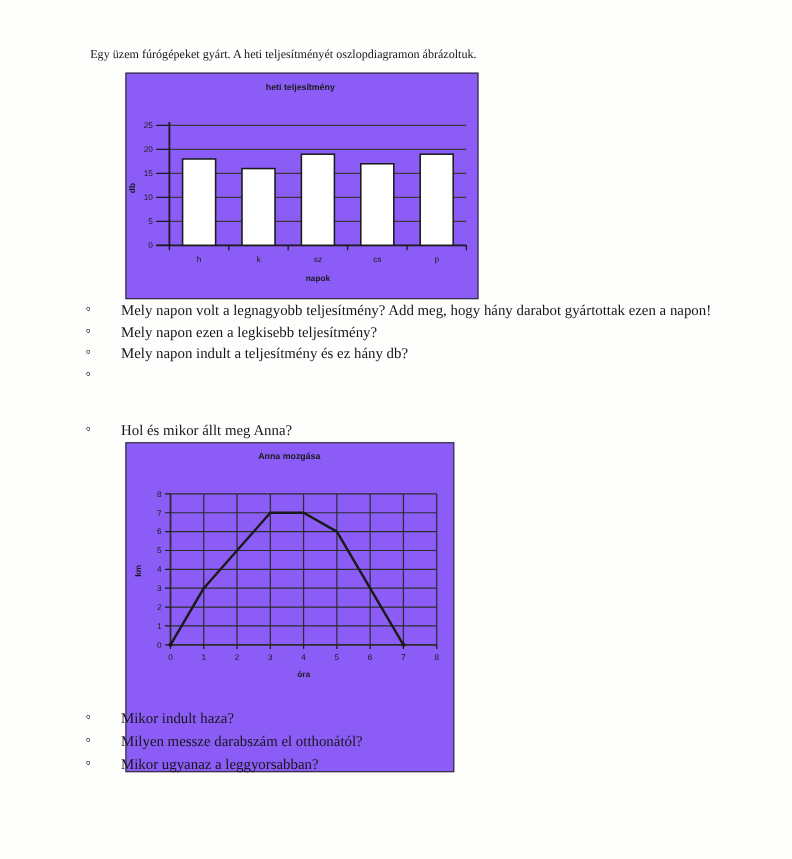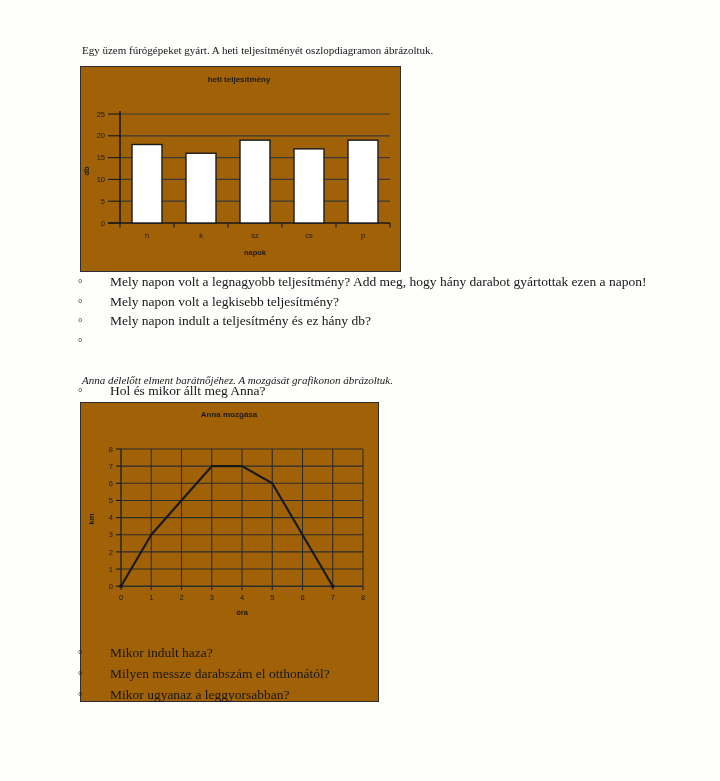--- a/index.html
+++ b/index.html
@@ -7,21 +7,21 @@
     position:relative; width:720px; height:781px; background:#fefefdff;
     font-family:"Liberation Serif", serif; color:#161616; overflow:hidden;
   }
   .intro {
     position:absolute; left:82px; top:31px; width:600px;
     font-size:11px; line-height:17px; white-space:nowrap;
   }
   .intro.italic { font-style:italic; }
   .chart-box {
     position:absolute; box-sizing:border-box;
-    border:1.5px solid #2e2e2e; background:#a16207;
+    border:1.5px solid #2e2e2e; background:#8b5cf6;margin-left:34px;
   }
   #bar-box  { left:80px; top:66px;  width:321px; height:206px; }
   #line-box { left:80px; top:402px; width:299px; height:300px; }
   .chart-box svg { display:block; }
   ul.qs { position:absolute; list-style:none; margin:0; padding:0; font-size:13.5px; }
   #qs1 { left:78px; top:274px; }
   #qs2 { left:78px; top:645px; }
   ul.qs li { display:flex; align-items:flex-start; white-space:nowrap; }
   #qs1 li { height:19.5px; }
   #qs2 li { height:21px; }
@@ -80,32 +80,31 @@
       </svg>
   </div>
 
   <ul class="qs" id="qs1">
     <li>
       <span class="marker">°</span>
       <span>Mely napon volt a legnagyobb teljesítmény? Add meg, hogy hány darabot gyártottak ezen a napon!</span>
     </li>
     <li>
       <span class="marker">°</span>
-      <span>Mely napon volt a legkisebb teljesítmény?</span>
+      <span>Mely napon ezen a legkisebb teljesítmény?</span>
     </li>
     <li>
       <span class="marker">°</span>
       <span>Mely napon indult a teljesítmény és ez hány db?</span>
     </li>
     <li>
       <span class="marker">°</span>
     </li>
   </ul>
 
-  <p class="intro italic" id="sec2-intro">Anna délelőtt elment barátnőjéhez. A mozgását grafikonon ábrázoltuk.</p>
 
   <div class="prequestion">
     <span class="marker">°</span>
     <span>Hol és mikor állt meg Anna?</span>
   </div>
 
   <div class="chart-box" id="line-box">
     <svg id="line-svg" width="296" height="234" viewBox="0 0 296 234">
         <text x="148" y="14" font-size="8" font-weight="bold" text-anchor="middle">Anna mozgása</text>
         <line x1="40" y1="46" x2="40" y2="183.2" stroke="#2c2c2c" stroke-width="1.6"></line>

